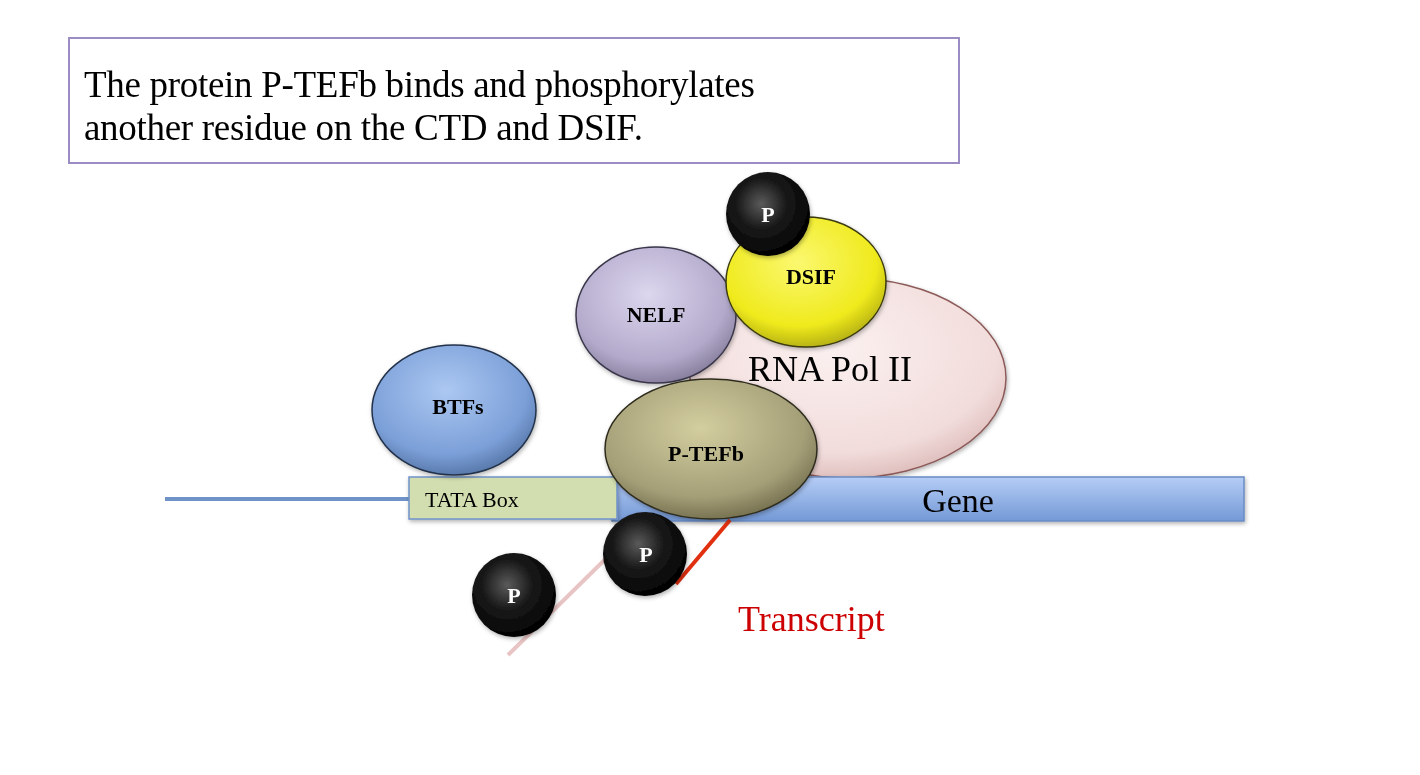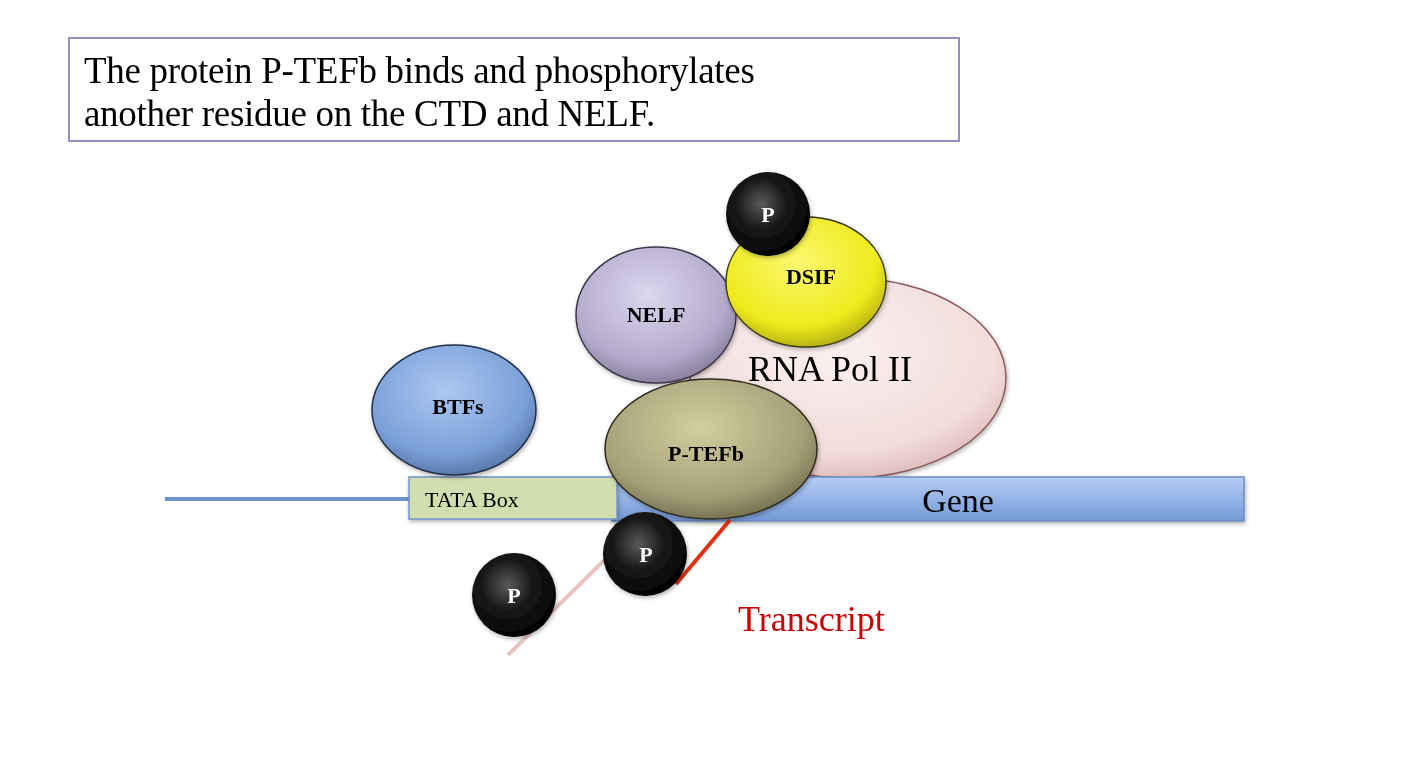--- a/index.html
+++ b/index.html
@@ -1,34 +1,34 @@
 <!DOCTYPE html>
 <html><head>
   <meta charset="utf-8">
   <style>
     html, body { margin: 0; padding: 0; background: #ffffff; }
     body { width: 1420px; height: 775px; position: relative; overflow: hidden; }
     #title-box {
-      position: absolute; left: 68px; top: 37px; width: 892px; height: 105px;
+      position: absolute; left: 68px; top: 37px; width: 892px; height: 127px;
       border: 2px solid #9b8cc4; box-sizing: border-box; background: #fff;
-      padding: 10px 14px 0 14px;
+      padding: 24px 14px 0 14px;
     }
     #title-box .line {
       font-family: "Liberation Serif", "DejaVu Serif", serif;
       font-size: 37px; line-height: 43px; color: #000; letter-spacing: -0.3px;
     }
     svg#diagram { position: absolute; left: 0; top: 0; }
     svg text { font-family: "Liberation Serif", "DejaVu Serif", serif; }
   </style>
 </head>
 <body>
 
 <div id="title-box">
   <div class="line">The protein P-TEFb binds and phosphorylates</div>
-  <div class="line">another residue on the CTD and NELF.</div>
+  <div class="line">another residue on the CTD and DSIF.</div>
 </div>
 
 <svg id="diagram" width="1420" height="775" viewBox="0 0 1420 775">
   <defs>
     <radialGradient id="g-pol" cx="45%" cy="35%" r="70%">
       <stop offset="0%" stop-color="#fbf1f0"></stop>
       <stop offset="75%" stop-color="#f1dcdb"></stop>
       <stop offset="100%" stop-color="#d9b6b4"></stop>
     </radialGradient>
     <radialGradient id="g-dsif" cx="45%" cy="35%" r="70%">

